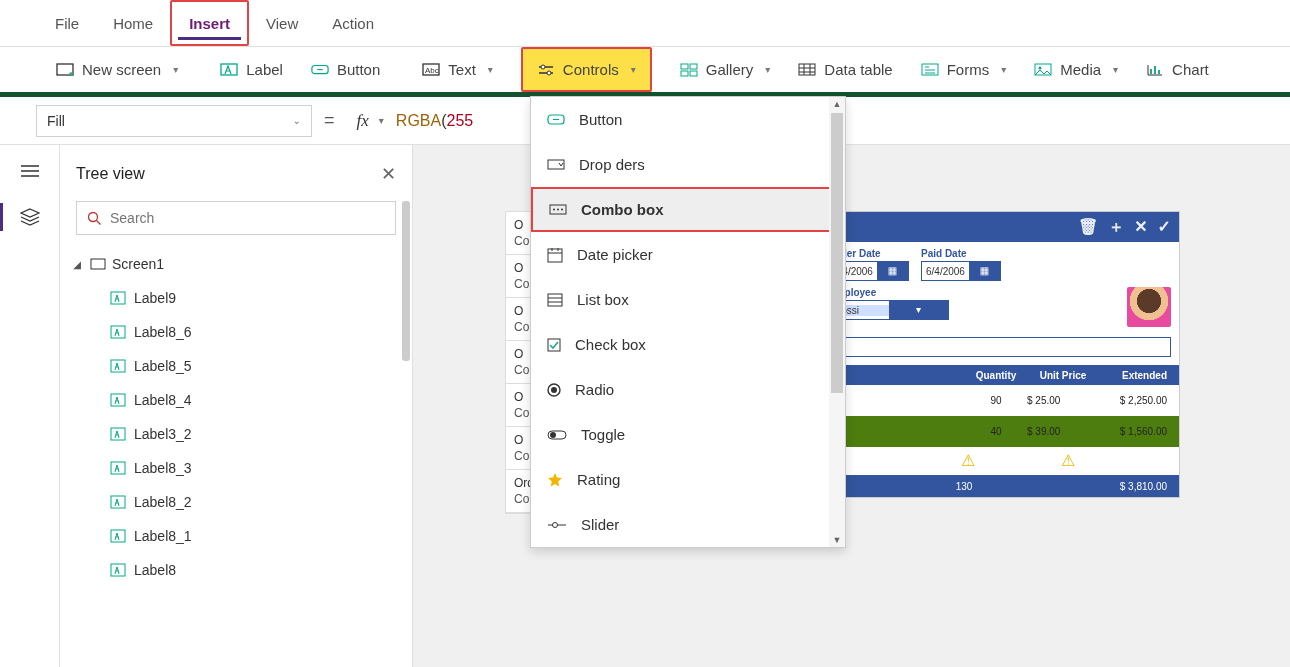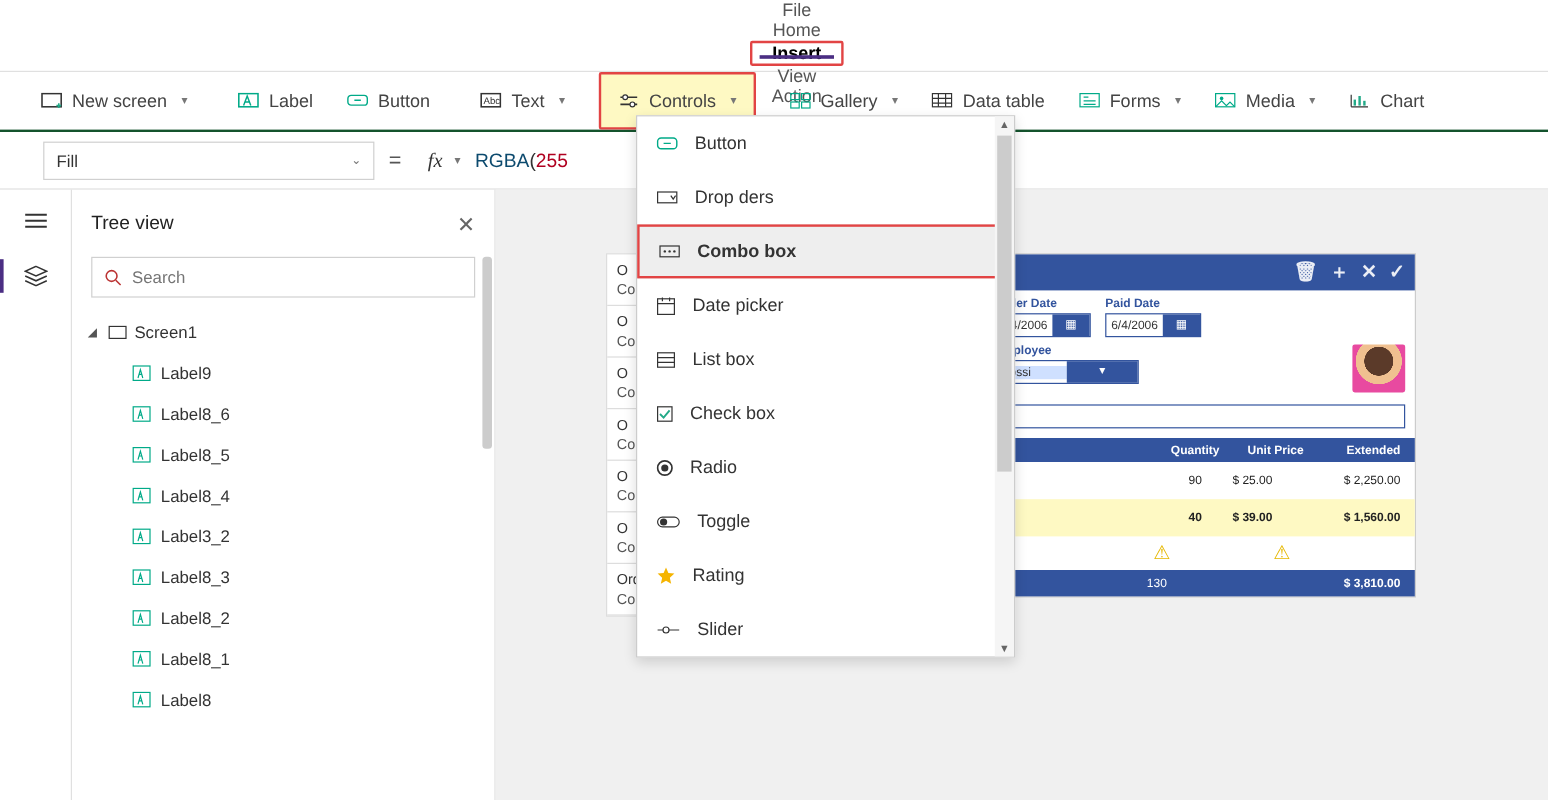--- a/index.html
+++ b/index.html
@@ -1,39 +1,39 @@
 <!DOCTYPE html>
 <html><head>
 <meta charset="utf-8">
 <style>
 * { margin:0; padding:0; box-sizing:border-box; font-family:"Segoe UI",Arial,sans-serif; }
 body { width:1290px; height:667px; background:#fff; overflow:hidden; position:relative; color:#333; }
 
 
-.menubar { height:60px; border-bottom:1px solid #e0e0e0; display:flex; align-items:center; padding-left:38px;flex-direction:column; }
+.menubar { height:47px; border-bottom:1px solid #e0e0e0; display:flex; align-items:center; padding-left:38px; }
 .menubar .tab { padding:0 17px; height:100%; display:flex; align-items:center; font-size:15px; color:#555; cursor:pointer; }
-.menubar .tab.active { font-weight:600; color:#000000; border:2px solid #e24444; border-radius:2px; position:relative; }
+.menubar .tab.active { font-weight:600; color:#701a75; border:2px solid #e24444; border-radius:2px; position:relative; }
 .menubar .tab.active::after { content:""; position:absolute; left:6px; right:6px; bottom:4px; height:3px; background:#4b2e83; }
 
 
-.ribbon { height:50px; border-bottom:2px solid #14532d; display:flex; align-items:center; padding-left:20px; }
+.ribbon { height:50px; border-bottom:5px solid #14532d; display:flex; align-items:center; padding-left:42px; }
 .rbtn { display:flex; align-items:center; padding:0 14px; height:100%; font-size:15px; color:#444; cursor:pointer; gap:8px; }
 .rbtn .ico { width:18px; height:18px; display:inline-flex; align-items:center; justify-content:center; }
 .rsep { width:14px; }
-.rbtn.highlighted { border:2px solid #e24444; background:#fef9c3; border-radius:2px; }
+.rbtn.highlighted { border:2px solid #e24444; background:#fde047; border-radius:2px; }
 .chev { font-size:10px; color:#777; margin-left:4px; }
 
 
 .fbar { height:48px; border-bottom:1px solid #e0e0e0; display:flex; align-items:center; padding:0 36px; gap:12px; }
 .propsel { width:276px; height:32px; border:1px solid #d0d0d0; display:flex; align-items:center; padding:0 10px; font-size:14px; color:#333; justify-content:space-between; }
 .eq { font-size:18px; color:#555; }
 .fxwrap { display:flex; align-items:center; gap:6px; }
 .fx { font-style:italic; font-family:serif; font-size:17px;margin-left:10px; }
 .formula { font-family:Consolas,monospace; font-size:16px; }
-.fn { color:#0c4a6e; } .paren{color:#333;} .num{color:#b00020;}
+.fn { color:#a16207; } .paren{color:#333;} .num{color:#b00020;}
 
 
 .main { display:flex; height:calc(667px - 45px - 50px - 48px); position:relative; }
 .leftrail { width:60px; border-right:1px solid #e0e0e0; display:flex; flex-direction:column; align-items:center; padding-top:16px; gap:26px; }
 .leftrail .ritem { width:24px; height:20px; cursor:pointer; display:flex; align-items:center; justify-content:center; }
 .layers-ico { position:relative; }
 .layers-ico::after { content:""; position:absolute; left:-18px; top:-4px; width:3px; height:28px; background:#4b2e83; }
 
 .treepane { width:353px; border-right:1px solid #e0e0e0; padding:18px 16px 0 16px; position:relative; }
 .treehdr { display:flex; align-items:center; justify-content:space-between; margin-bottom:16px; }
@@ -85,28 +85,28 @@
 .tbl-head { display:flex; background:#33549e; color:#fff; font-size:10px; font-weight:600; height:20px; align-items:center; padding:0 8px; }
 .tbl-head div:nth-child(1){flex:1;}
 .tbl-head div:nth-child(2){width:62px;text-align:center;}
 .tbl-head div:nth-child(3){width:72px;text-align:center;}
 .tbl-head div:nth-child(4){width:72px;text-align:right; padding-right:4px;}
 .trow { display:flex; padding:10px 8px; font-size:10px; color:#222; align-items:center; }
 .trow div:nth-child(1){flex:1;}
 .trow div:nth-child(2){width:62px;text-align:center;}
 .trow div:nth-child(3){width:72px;text-align:left;}
 .trow div:nth-child(4){width:72px;text-align:right;padding-right:4px;}
-.trow.alt { background:#fef9c3;font-weight:bold; }
+.trow.alt { background:#4d7c0f; }
 .warnrow { height:28px; position:relative; }
 .warn { position:absolute; top:4px; color:#e6b800; font-size:16px; }
 .totrow { display:flex; background:#33549e; color:#fff; font-size:10px; height:22px; align-items:center; padding:0 8px;gap:16px; }
 .totrow div:nth-child(1){flex:1; font-weight:600;}
 .totrow div:nth-child(2){width:62px;text-align:center;}
 .totrow div:nth-child(3){width:72px;}
-.totrow div:nth-child(4){width:72px;text-align:right;padding-right:4px;font-weight:bold;}
+.totrow div:nth-child(4){width:72px;text-align:right;padding-right:4px;}
 
 svg { display:block; }
 </style>
 </head>
 <body>
 
 <div class="menubar">
   <div class="tab">File</div>
   <div class="tab">Home</div>
   <div class="tab active">Insert</div>

